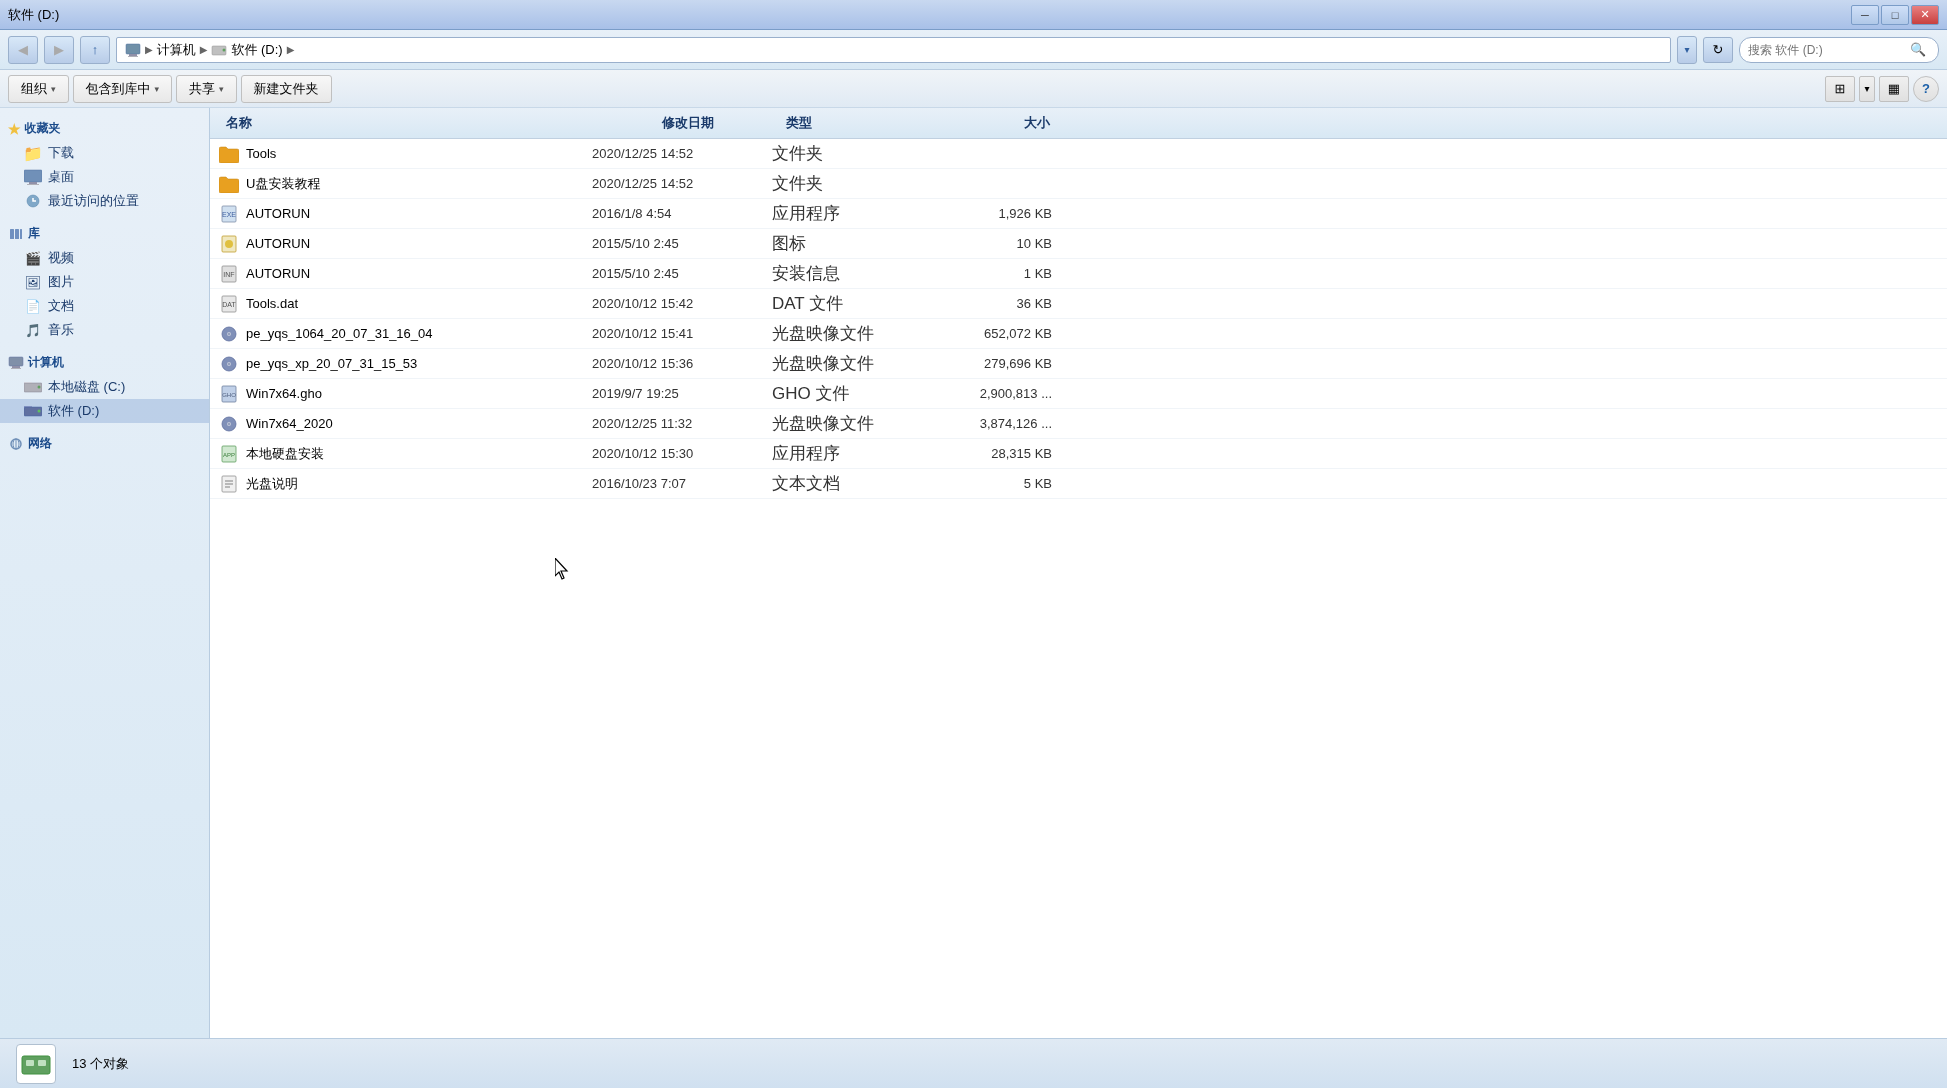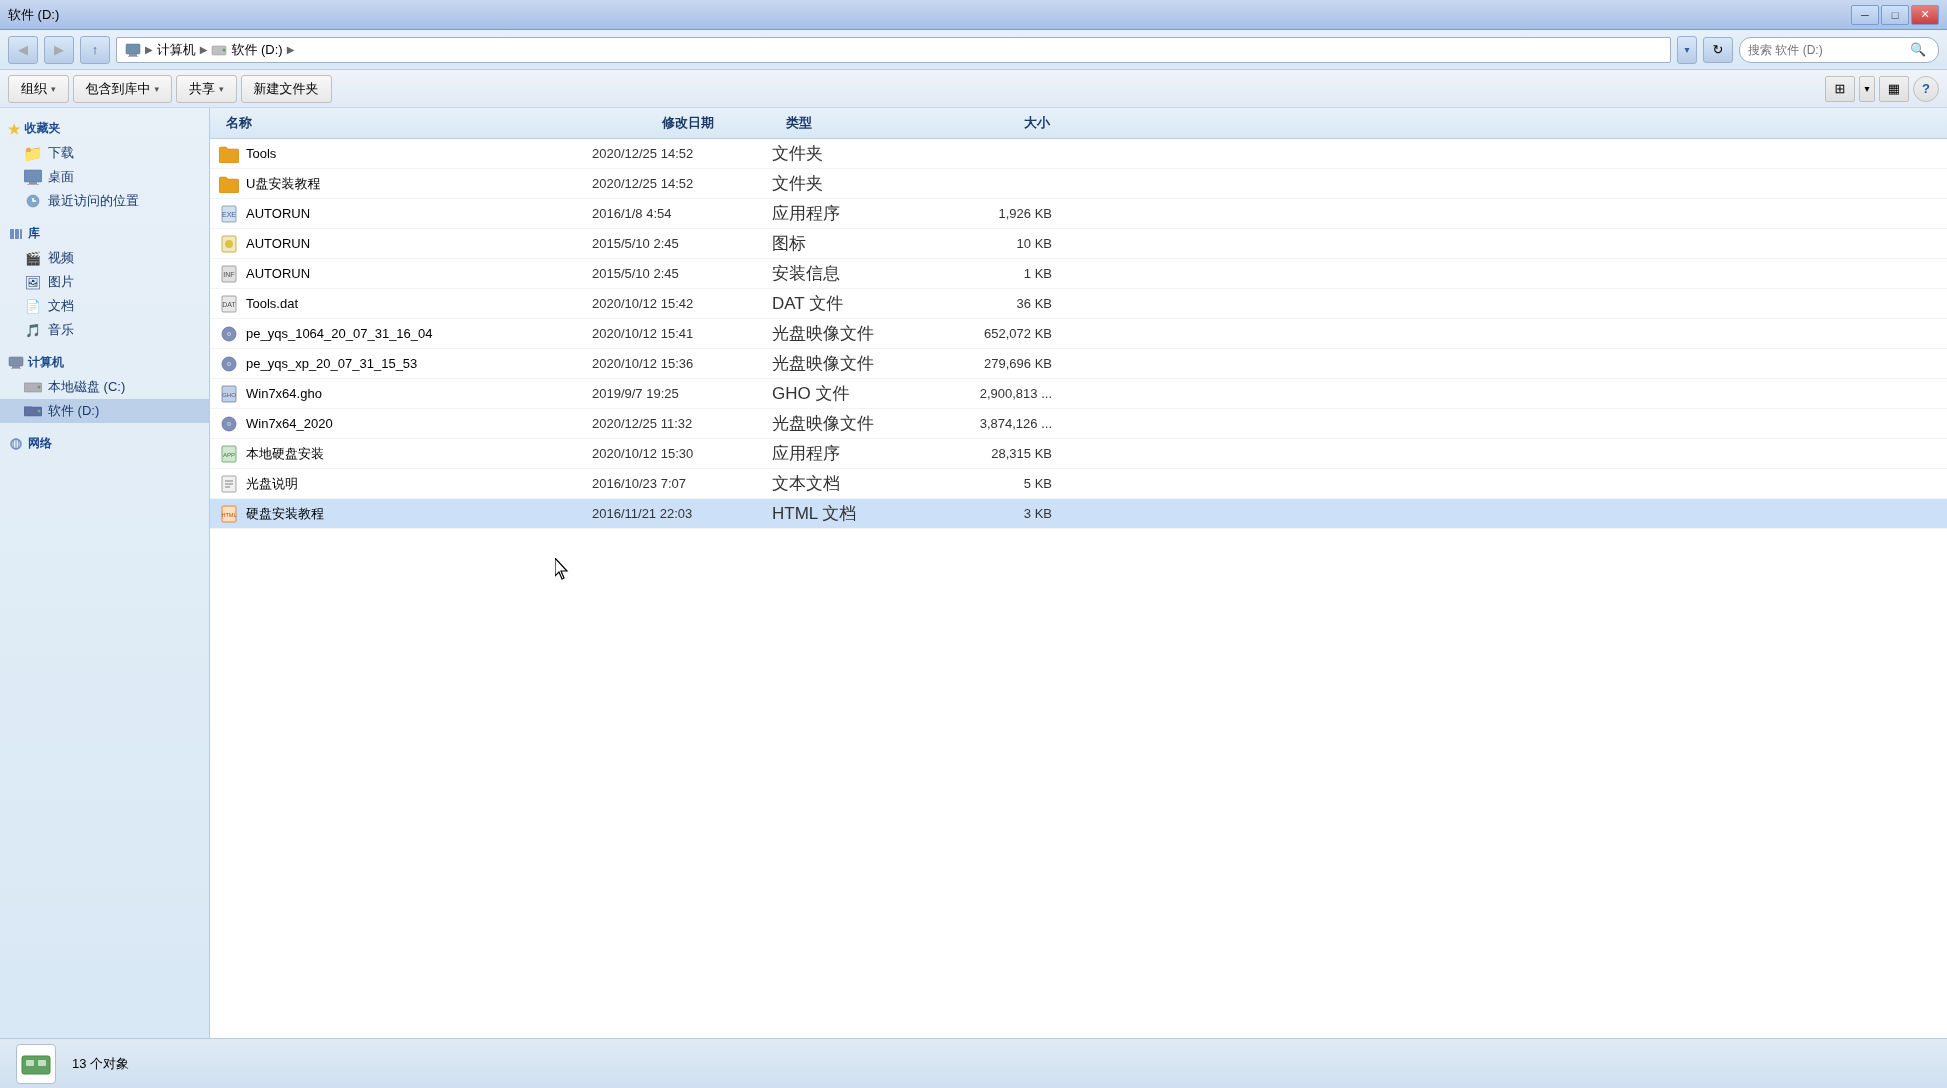--- a/index.html
+++ b/index.html
@@ -588,32 +588,20 @@
               <line x1="5" y1="6" x2="13" y2="6" stroke="#808080" stroke-width="1"></line>
               <line x1="5" y1="9" x2="13" y2="9" stroke="#808080" stroke-width="1"></line>
               <line x1="5" y1="12" x2="10" y2="12" stroke="#808080" stroke-width="1"></line>
             </svg>
           </div>
     <div class="name-cell">光盘说明</div>
     <div class="date-cell">2016/10/23 7:07</div>
     <div class="type-cell">文本文档</div>
     <div class="size-cell">5 KB</div>
   </div>
-        <div class="file-row selected">
-    <div class="file-icon">
-            <svg width="18" height="18" viewBox="0 0 18 18">
-              <rect x="2" y="1" width="14" height="16" rx="1" fill="#ffe0c0" stroke="#e07020" stroke-width="0.8"></rect>
-              <text x="9" y="12" text-anchor="middle" font-size="5.5" fill="#c05010">HTML</text>
-            </svg>
-          </div>
-    <div class="name-cell">硬盘安装教程</div>
-    <div class="date-cell">2016/11/21 22:03</div>
-    <div class="type-cell">HTML 文档</div>
-    <div class="size-cell">3 KB</div>
-  </div>
       </div>
   </div>
 </div>
 
 <div class="status-bar">
   <div class="status-icon">
     <svg width="32" height="32" viewBox="0 0 32 32">
         <rect x="2" y="8" width="28" height="18" rx="2" fill="#60a060" stroke="#409040" stroke-width="1"></rect>
         <rect x="6" y="12" width="8" height="6" rx="1" fill="#c0e0c0"></rect>
         <rect x="18" y="12" width="8" height="6" rx="1" fill="#c0e0c0"></rect>

